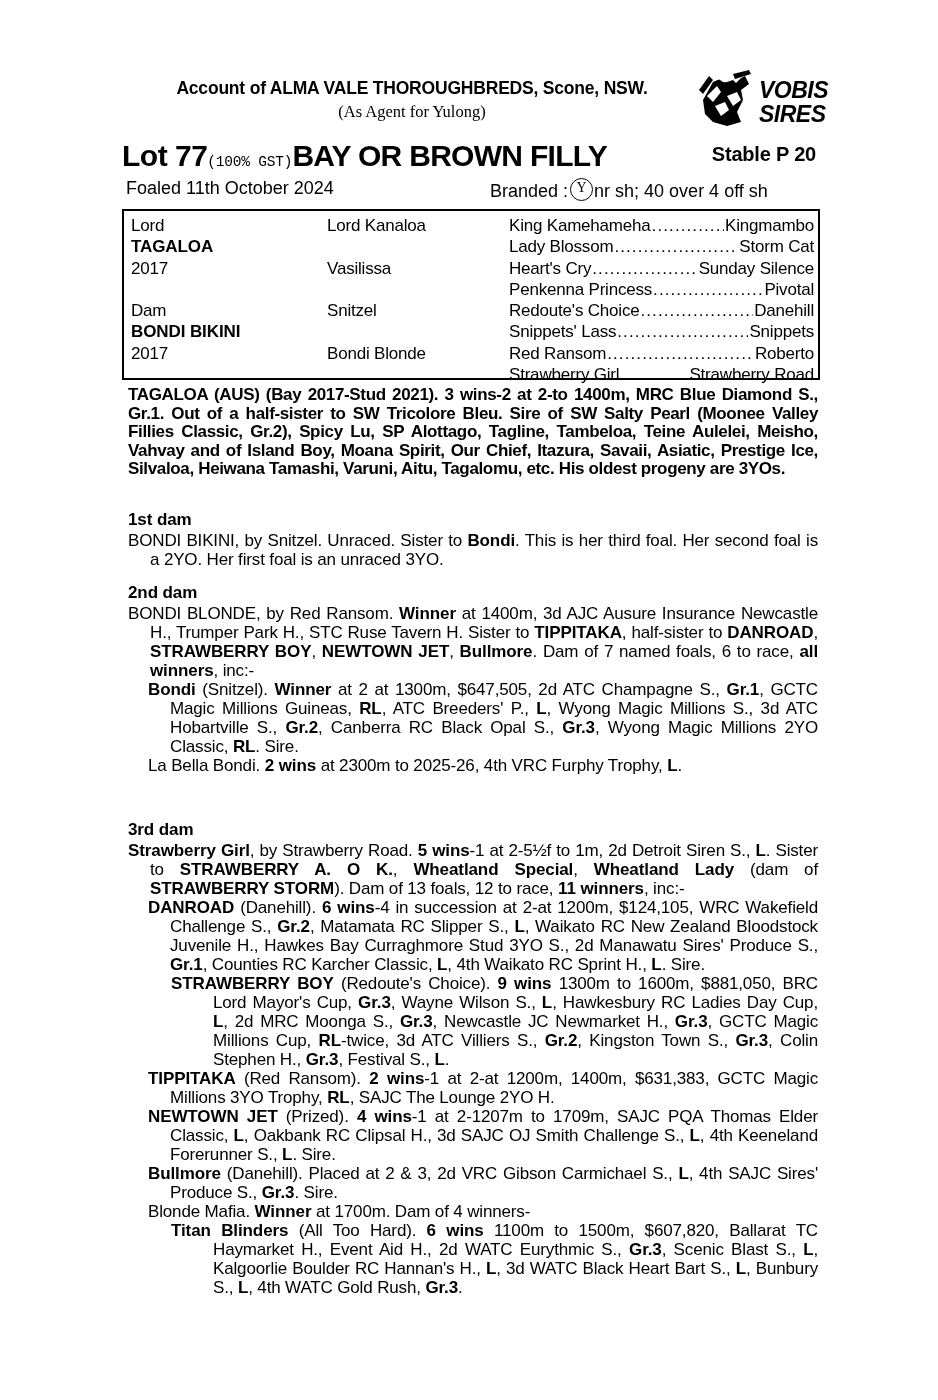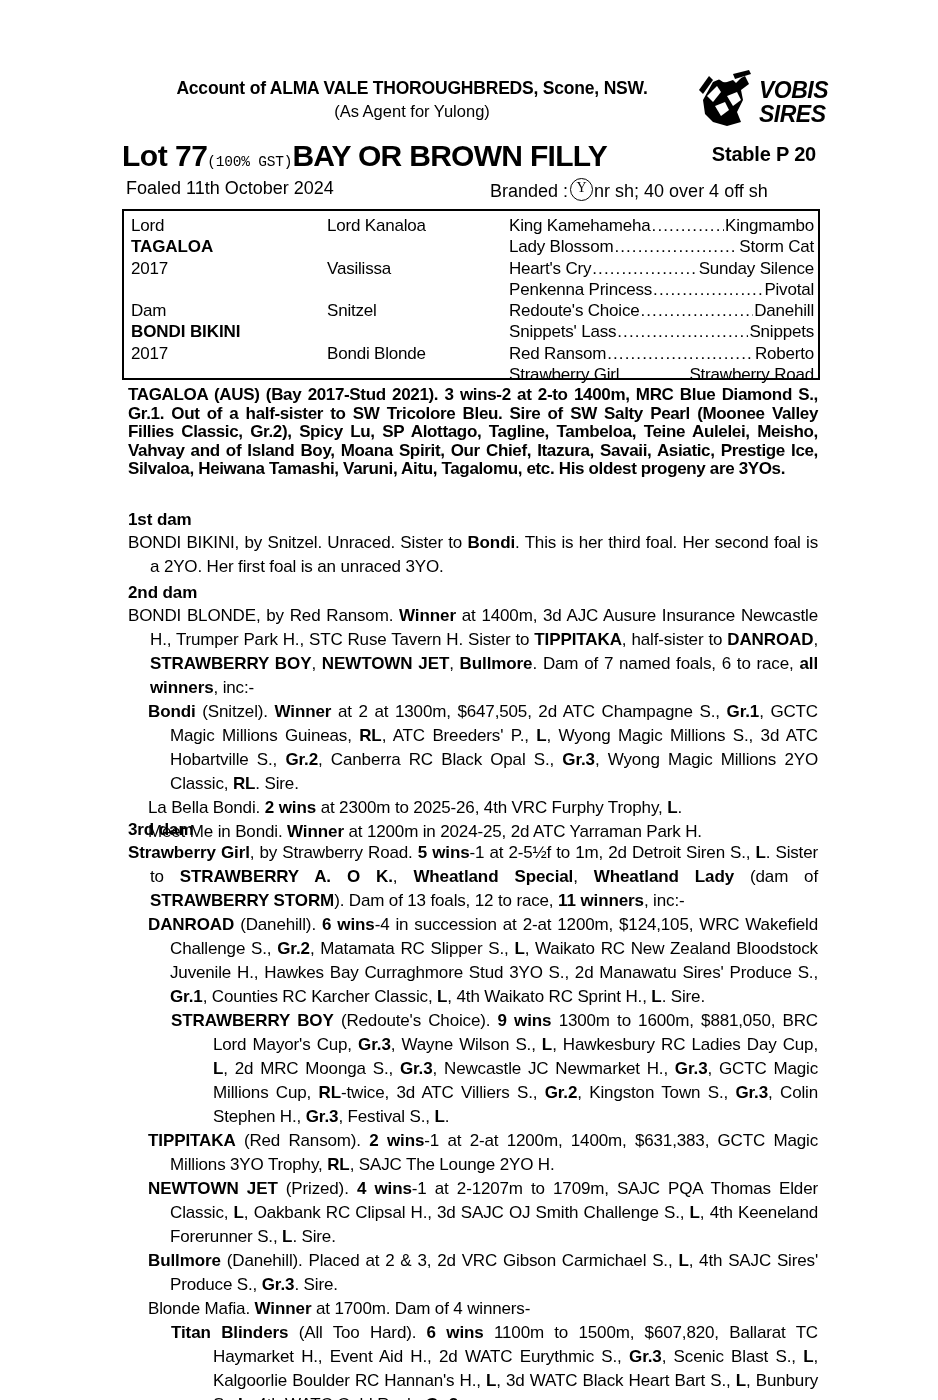--- a/index.html
+++ b/index.html
@@ -36,20 +36,21 @@
     letter-spacing: -0.2px;
     padding-right: 118px;
     white-space: nowrap;
   }
   .agent-line {
     text-align: center;
     font-size: 16.5px;
     margin-top: 3px;
     padding-right: 118px;
     white-space: nowrap;
+    font-family: Liberation Serif, serif;
   }
 
   .vobis-logo {
     position: absolute;
     left: 697px;
     top: 70px;
     width: 140px;
     height: 62px;
   }
 
@@ -191,21 +192,21 @@
     width: 690px;
   }
   .sec-head {
     font-size: 17px;
     font-weight: bold;
     letter-spacing: -0.1px;
     margin-bottom: 1px;
   }
   .entry {
     font-size: 17px;
-    line-height: 24px;
+    line-height: 19px;
     text-align: justify;
     letter-spacing: -0.15px;
     text-indent: -22px;
     padding-left: 22px;
   }
   .entry.lvl0h { margin-left: 22px; text-indent: -22px; padding-left: 0px; }
   .entry.lvl1 { margin-left: 42px; text-indent: -22px; padding-left: 0px; }
   .entry.lvl2 { margin-left: 85px; text-indent: -42px; padding-left: 0px; }
   .entry b { letter-spacing: -0.1px; }
 </style>
@@ -319,21 +320,20 @@
         <div class="entry lvl0h"><span>BONDI BIKINI, by Snitzel. Unraced. Sister to </span><b>Bondi</b><span>. This is her third foal. Her second foal is a 2YO. Her first foal is an unraced 3YO.</span></div>
       </div>
   </div>
 
   <div class="section" style="top:583px;">
     <div class="sec-head">2nd dam</div>
     <div id="dam2-entries">
         <div class="entry lvl0h"><span>BONDI BLONDE, by Red Ransom. </span><b>Winner</b><span> at 1400m, 3d AJC Ausure Insurance Newcastle H., Trumper Park H., STC Ruse Tavern H. Sister to </span><b>TIPPITAKA</b><span>, half-sister to </span><b>DANROAD</b><span>, </span><b>STRAWBERRY BOY</b><span>, </span><b>NEWTOWN JET</b><span>, </span><b>Bullmore</b><span>. Dam of 7 named foals, 6 to race, </span><b>all winners</b><span>, inc:-</span></div>
         <div class="entry lvl1"><b>Bondi</b><span> (Snitzel). </span><b>Winner</b><span> at 2 at 1300m, $647,505, 2d ATC Champagne S., </span><b>Gr.1</b><span>, GCTC Magic Millions Guineas, </span><b>RL</b><span>, ATC Breeders' P., </span><b>L</b><span>, Wyong Magic Millions S., 3d ATC Hobartville S., </span><b>Gr.2</b><span>, Canberra RC Black Opal S., </span><b>Gr.3</b><span>, Wyong Magic Millions 2YO Classic, </span><b>RL</b><span>. Sire.</span></div>
         <div class="entry lvl1"><span>La Bella Bondi. </span><b>2 wins</b><span> at 2300m to 2025-26, 4th VRC Furphy Trophy, </span><b>L</b><span>.</span></div>
-        <div class="entry lvl1"><span>Meet Me in Bondi. </span><b>Winner</b><span> at 1200m in 2024-25, 2d ATC Yarraman Park H.</span></div>
       </div>
   </div>
 
   <div class="section" style="top:820px;">
     <div class="sec-head">3rd dam</div>
     <div id="dam3-entries">
         <div class="entry lvl0h"><b>Strawberry Girl</b><span>, by Strawberry Road. </span><b>5 wins</b><span>-1 at 2-5½f to 1m, 2d Detroit Siren S., </span><b>L</b><span>. Sister to </span><b>STRAWBERRY A. O K.</b><span>, </span><b>Wheatland Special</b><span>, </span><b>Wheatland Lady</b><span> (dam of </span><b>STRAWBERRY STORM</b><span>). Dam of 13 foals, 12 to race, </span><b>11 winners</b><span>, inc:-</span></div>
         <div class="entry lvl1"><b>DANROAD</b><span> (Danehill). </span><b>6 wins</b><span>-4 in succession at 2-at 1200m, $124,105, WRC Wakefield Challenge S., </span><b>Gr.2</b><span>, Matamata RC Slipper S., </span><b>L</b><span>, Waikato RC New Zealand Bloodstock Juvenile H., Hawkes Bay Curraghmore Stud 3YO S., 2d Manawatu Sires' Produce S., </span><b>Gr.1</b><span>, Counties RC Karcher Classic, </span><b>L</b><span>, 4th Waikato RC Sprint H., </span><b>L</b><span>. Sire.</span></div>
         <div class="entry lvl2"><b>STRAWBERRY BOY</b><span> (Redoute's Choice). </span><b>9 wins</b><span> 1300m to 1600m, $881,050, BRC Lord Mayor's Cup, </span><b>Gr.3</b><span>, Wayne Wilson S., </span><b>L</b><span>, Hawkesbury RC Ladies Day Cup, </span><b>L</b><span>, 2d MRC Moonga S., </span><b>Gr.3</b><span>, Newcastle JC Newmarket H., </span><b>Gr.3</b><span>, GCTC Magic Millions Cup, </span><b>RL</b><span>-twice, 3d ATC Villiers S., </span><b>Gr.2</b><span>, Kingston Town S., </span><b>Gr.3</b><span>, Colin Stephen H., </span><b>Gr.3</b><span>, Festival S., </span><b>L</b><span>.</span></div>
         <div class="entry lvl1"><b>TIPPITAKA</b><span> (Red Ransom). </span><b>2 wins</b><span>-1 at 2-at 1200m, 1400m, $631,383, GCTC Magic Millions 3YO Trophy, </span><b>RL</b><span>, SAJC The Lounge 2YO H.</span></div>

